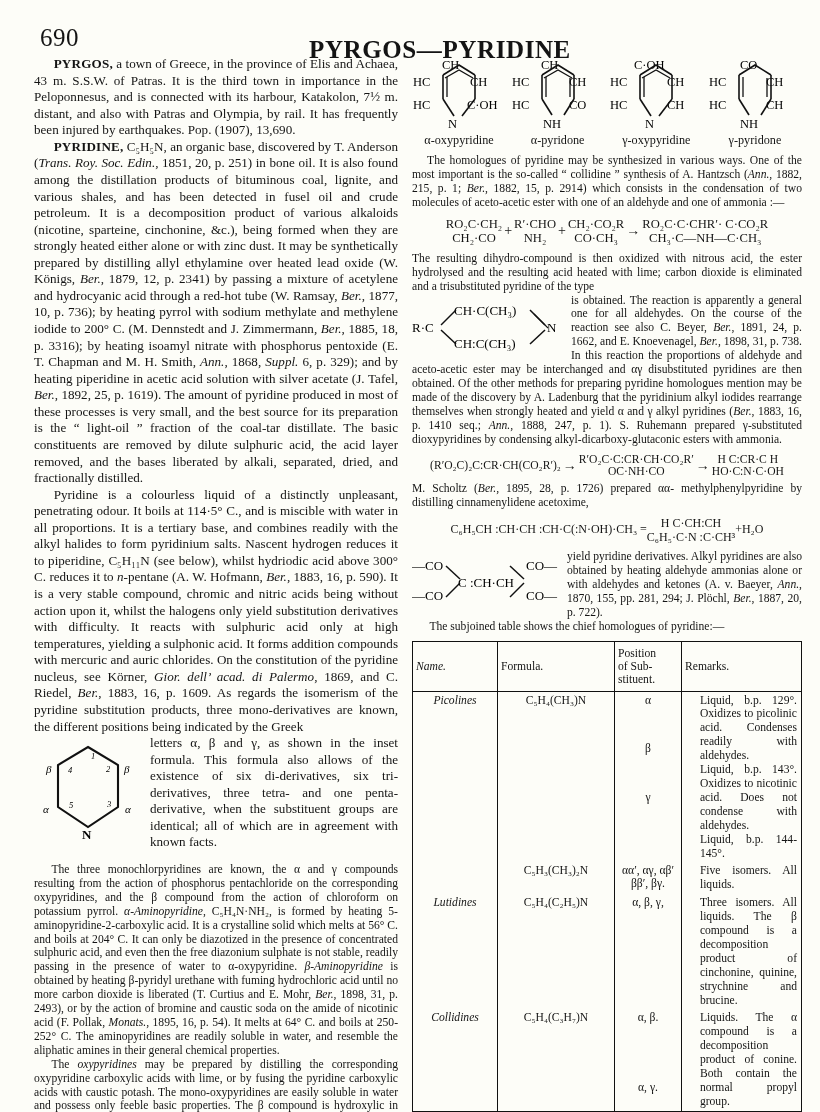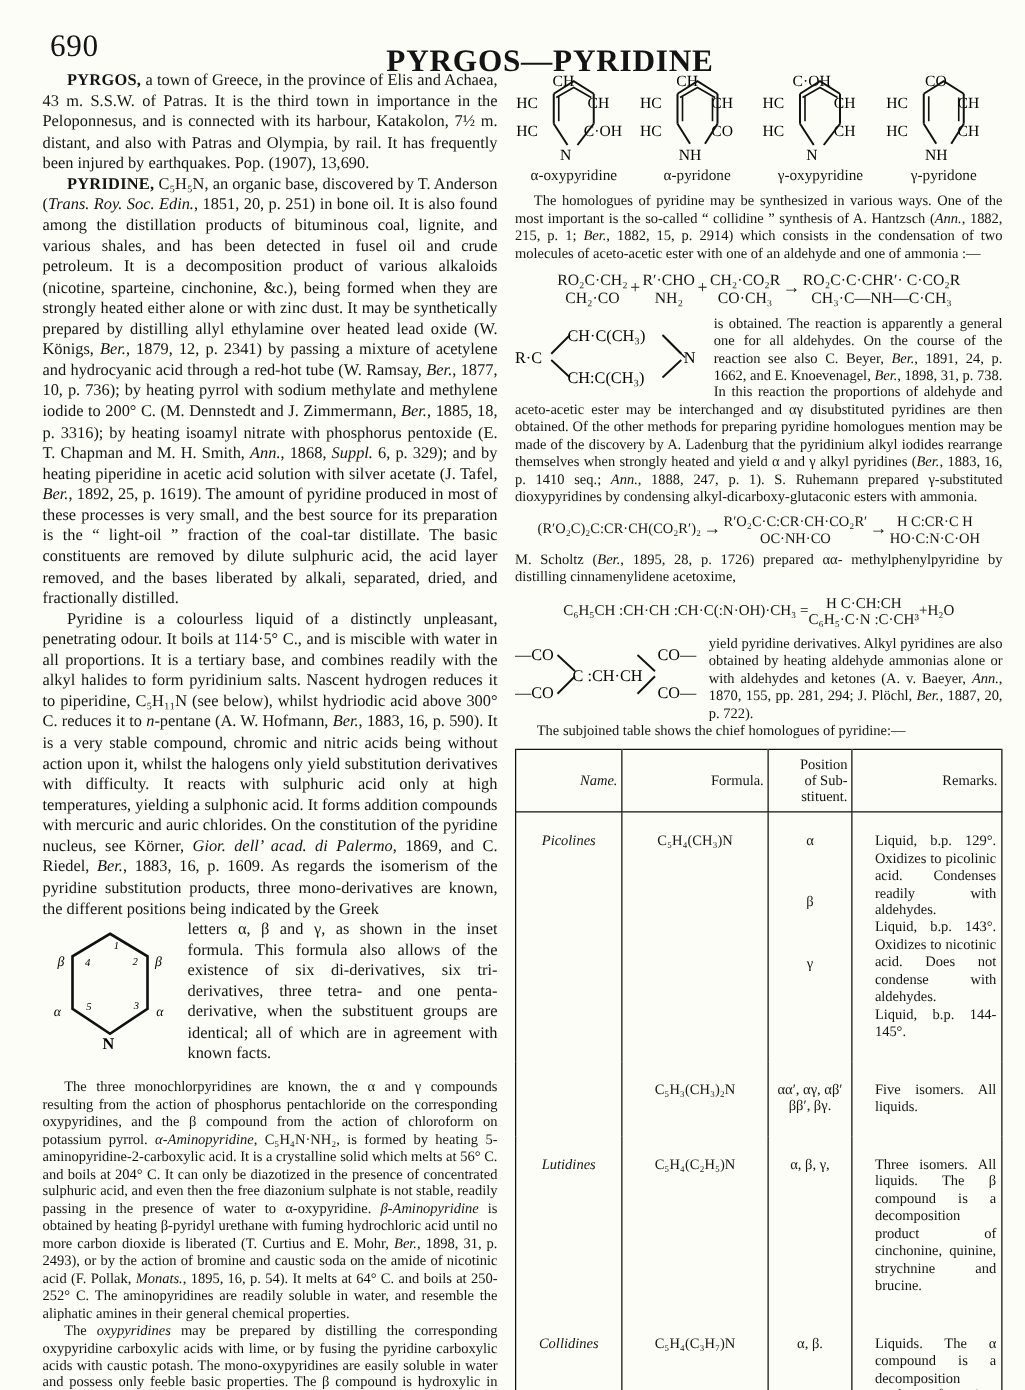--- a/index.html
+++ b/index.html
@@ -49,23 +49,23 @@
   .eq .op{display:inline-block;vertical-align:middle;font-size:14px;padding:0 2px;}
 
   
   .formula-float{float:left;margin:2px 7px 0 0;}
   .clearfix::after{content:"";display:block;clear:both;}
 
   
   table.homol{border-collapse:collapse;width:390px;margin-top:7px;
               border:1.6px solid #111;font-size:11.6px;}
   table.homol td,table.homol th{border-left:1.1px solid #111;
-              border-right:1.1px solid #111;padding:16px 4px;
+              border-right:1.1px solid #111;padding:2px 4px;
               vertical-align:top;font-weight:normal;}
-  table.homol thead th{border-bottom:1.6px solid #111;text-align:right;
+  table.homol thead th{border-bottom:1.6px solid #111;text-align:left;
               padding:5px 3px 5px 3px;line-height:1.12;vertical-align:middle;}
   .c-name{width:76px;text-align:center;font-style:italic;}
   .c-form{width:108px;text-align:center;}
   .c-pos{width:58px;text-align:center;}
   .c-rem{text-align:left;}
   .rem{margin:0 0 0 0;text-indent:0;font-size:11.6px;line-height:1.2;
        padding-left:1.2em;}
   .posline{line-height:1.2;}
   svg{display:block;}
   .ringsvg text{font-family:"Liberation Serif","DejaVu Serif",serif;}
@@ -213,20 +213,21 @@
           <span style="display:block">NH₂</span>
         </span><span class="op">+</span><span class="stack">
           <span style="display:block">CH₂·CO₂R</span>
           <span style="display:block">CO·CH₃</span>
         </span><span class="op">→</span><span class="stack">
           <span style="display:block">RO₂C·C·CHR′· C·CO₂R</span>
           <span style="display:block">CH₃·C—NH—C·CH₃</span>
         </span>
       </div>
 
+      <p class="small noind">The resulting dihydro-compound is then oxidized with nitrous acid, the ester hydrolysed and the resulting acid heated with lime; carbon dioxide is eliminated and a trisubstituted pyridine of the type</p>
 
       <div class="clearfix">
         <div class="formula-float">
           <svg width="152" height="60" viewBox="0 0 152 60">
             <text x="0" y="36" font-size="13">R·C</text>
             <text x="42" y="19" font-size="13">CH·C(CH₃)</text>
             <text x="42" y="52" font-size="13">CH:C(CH₃)</text>
             <text x="135" y="36" font-size="13">N</text>
             <line x1="29" y1="29" x2="44" y2="14" stroke="#111" stroke-width="1.5"></line>
             <line x1="29" y1="34" x2="44" y2="48" stroke="#111" stroke-width="1.5"></line>

